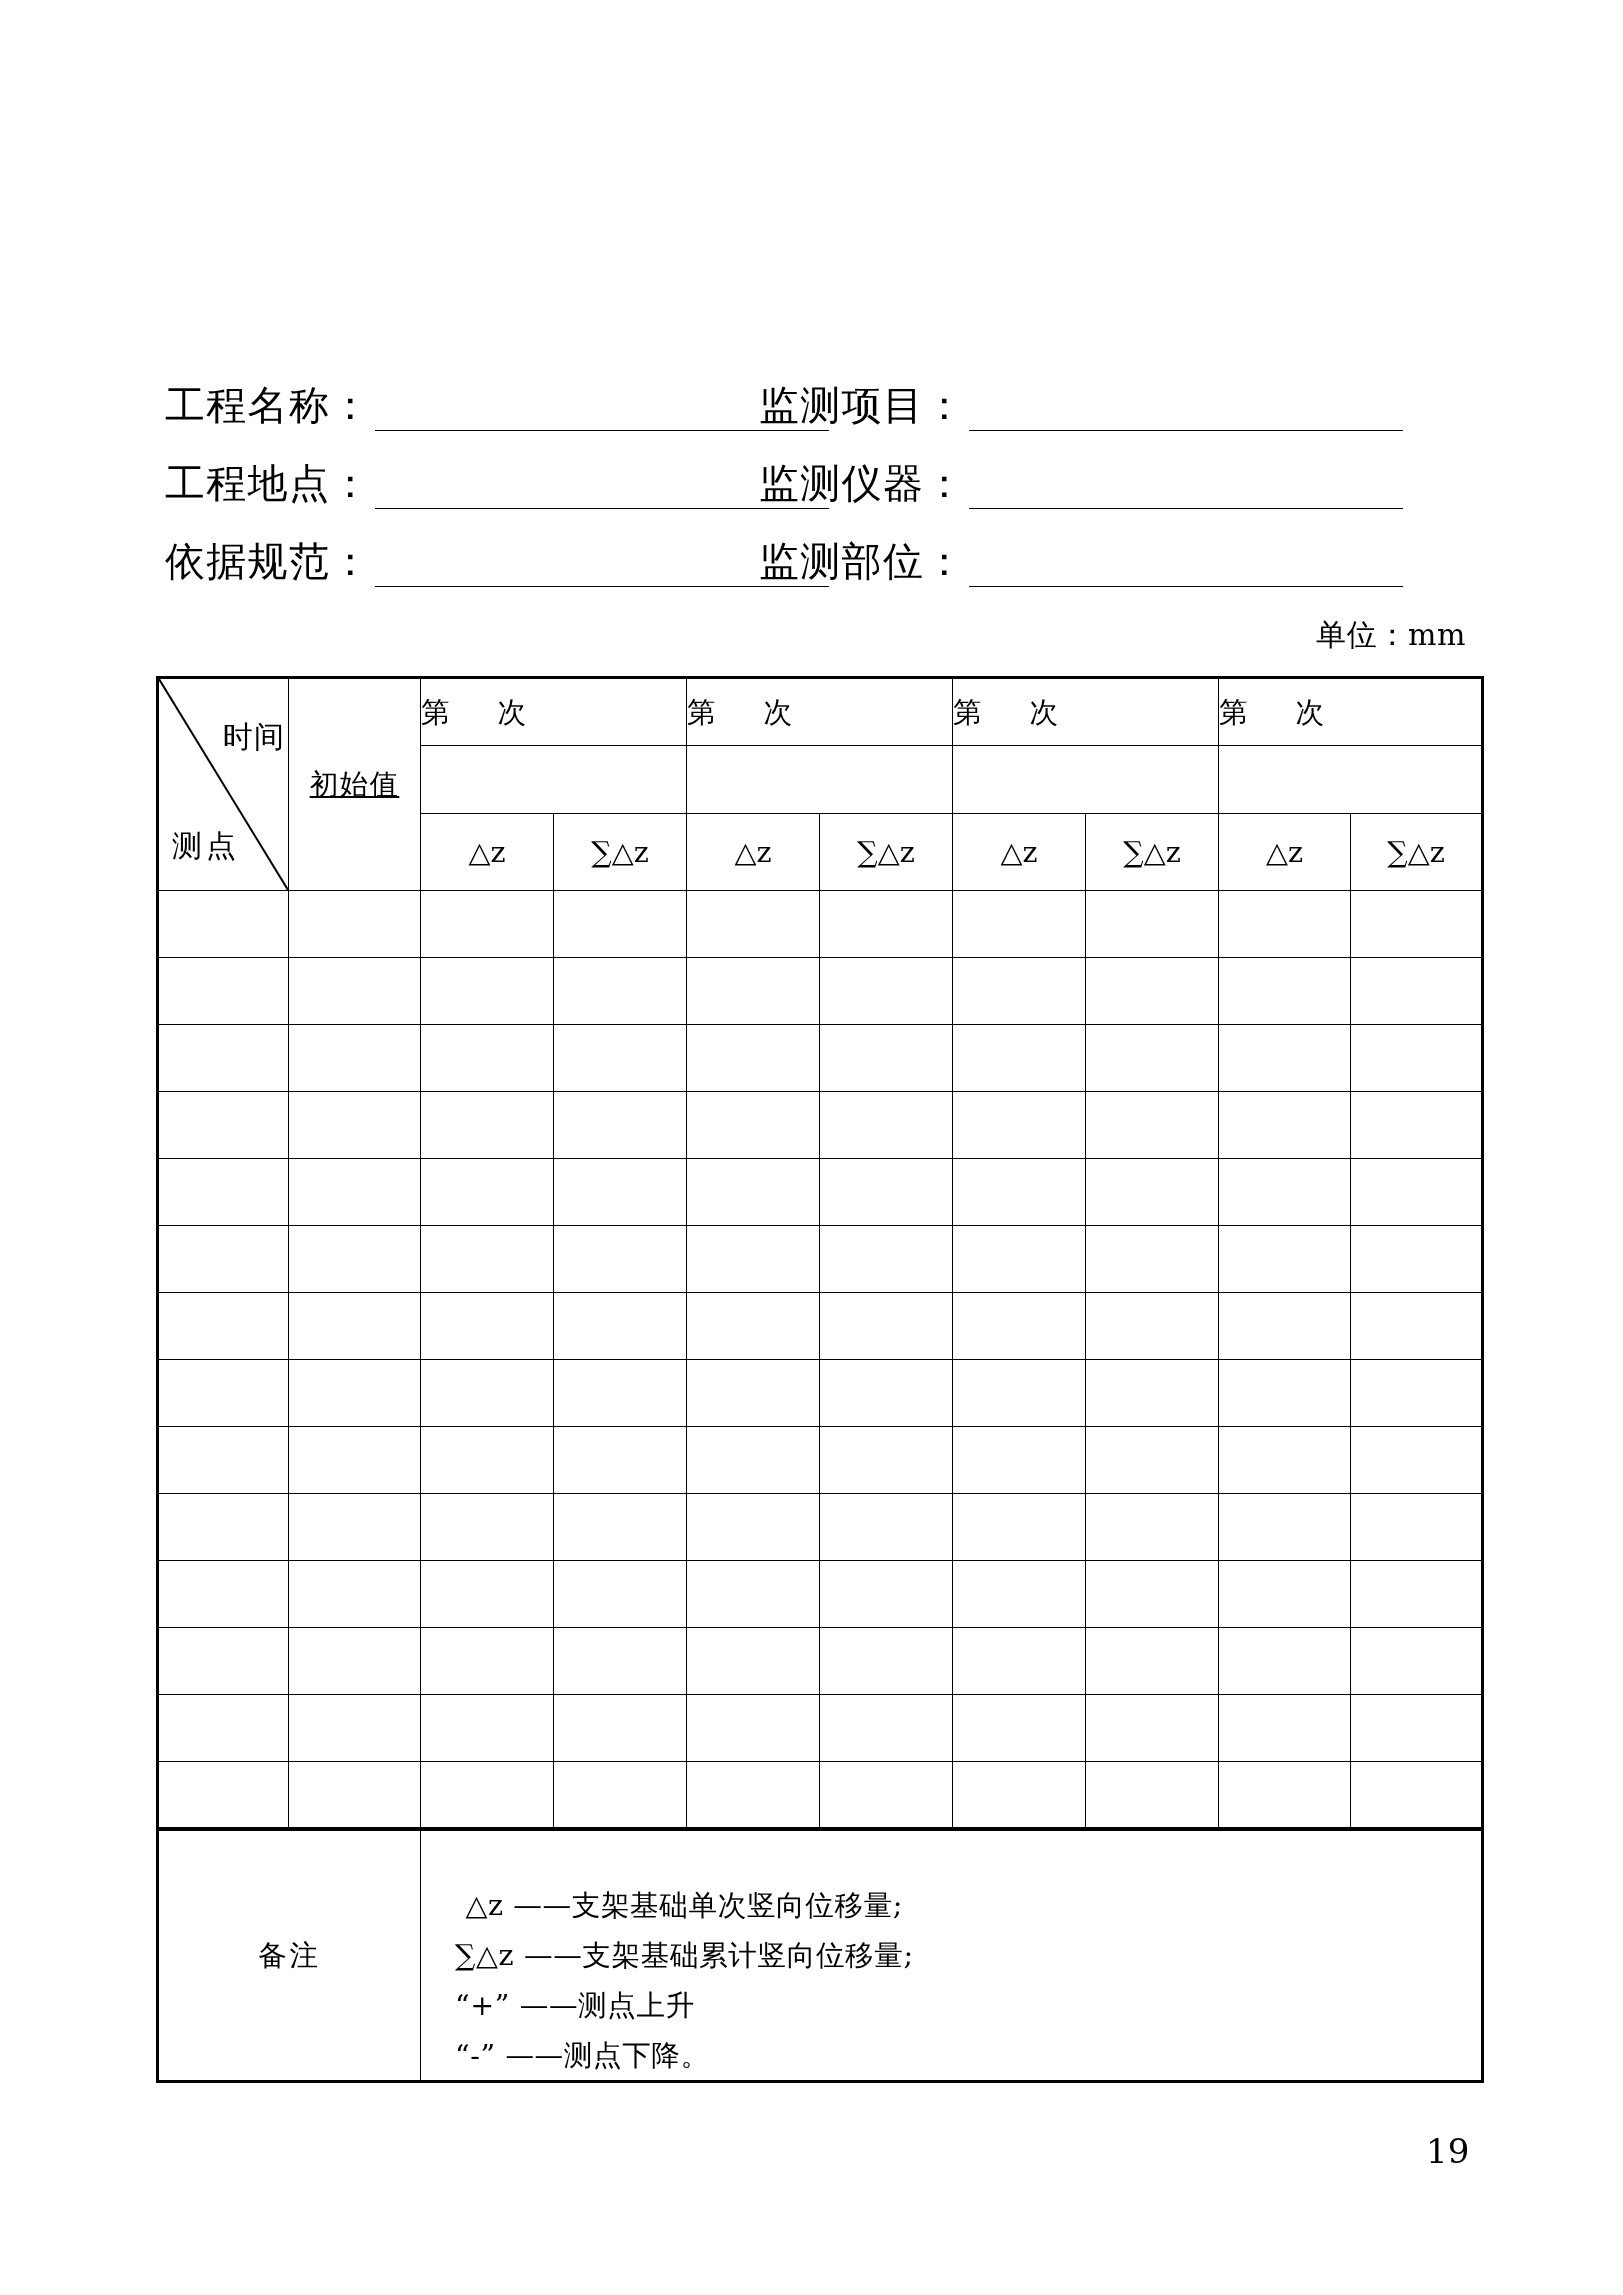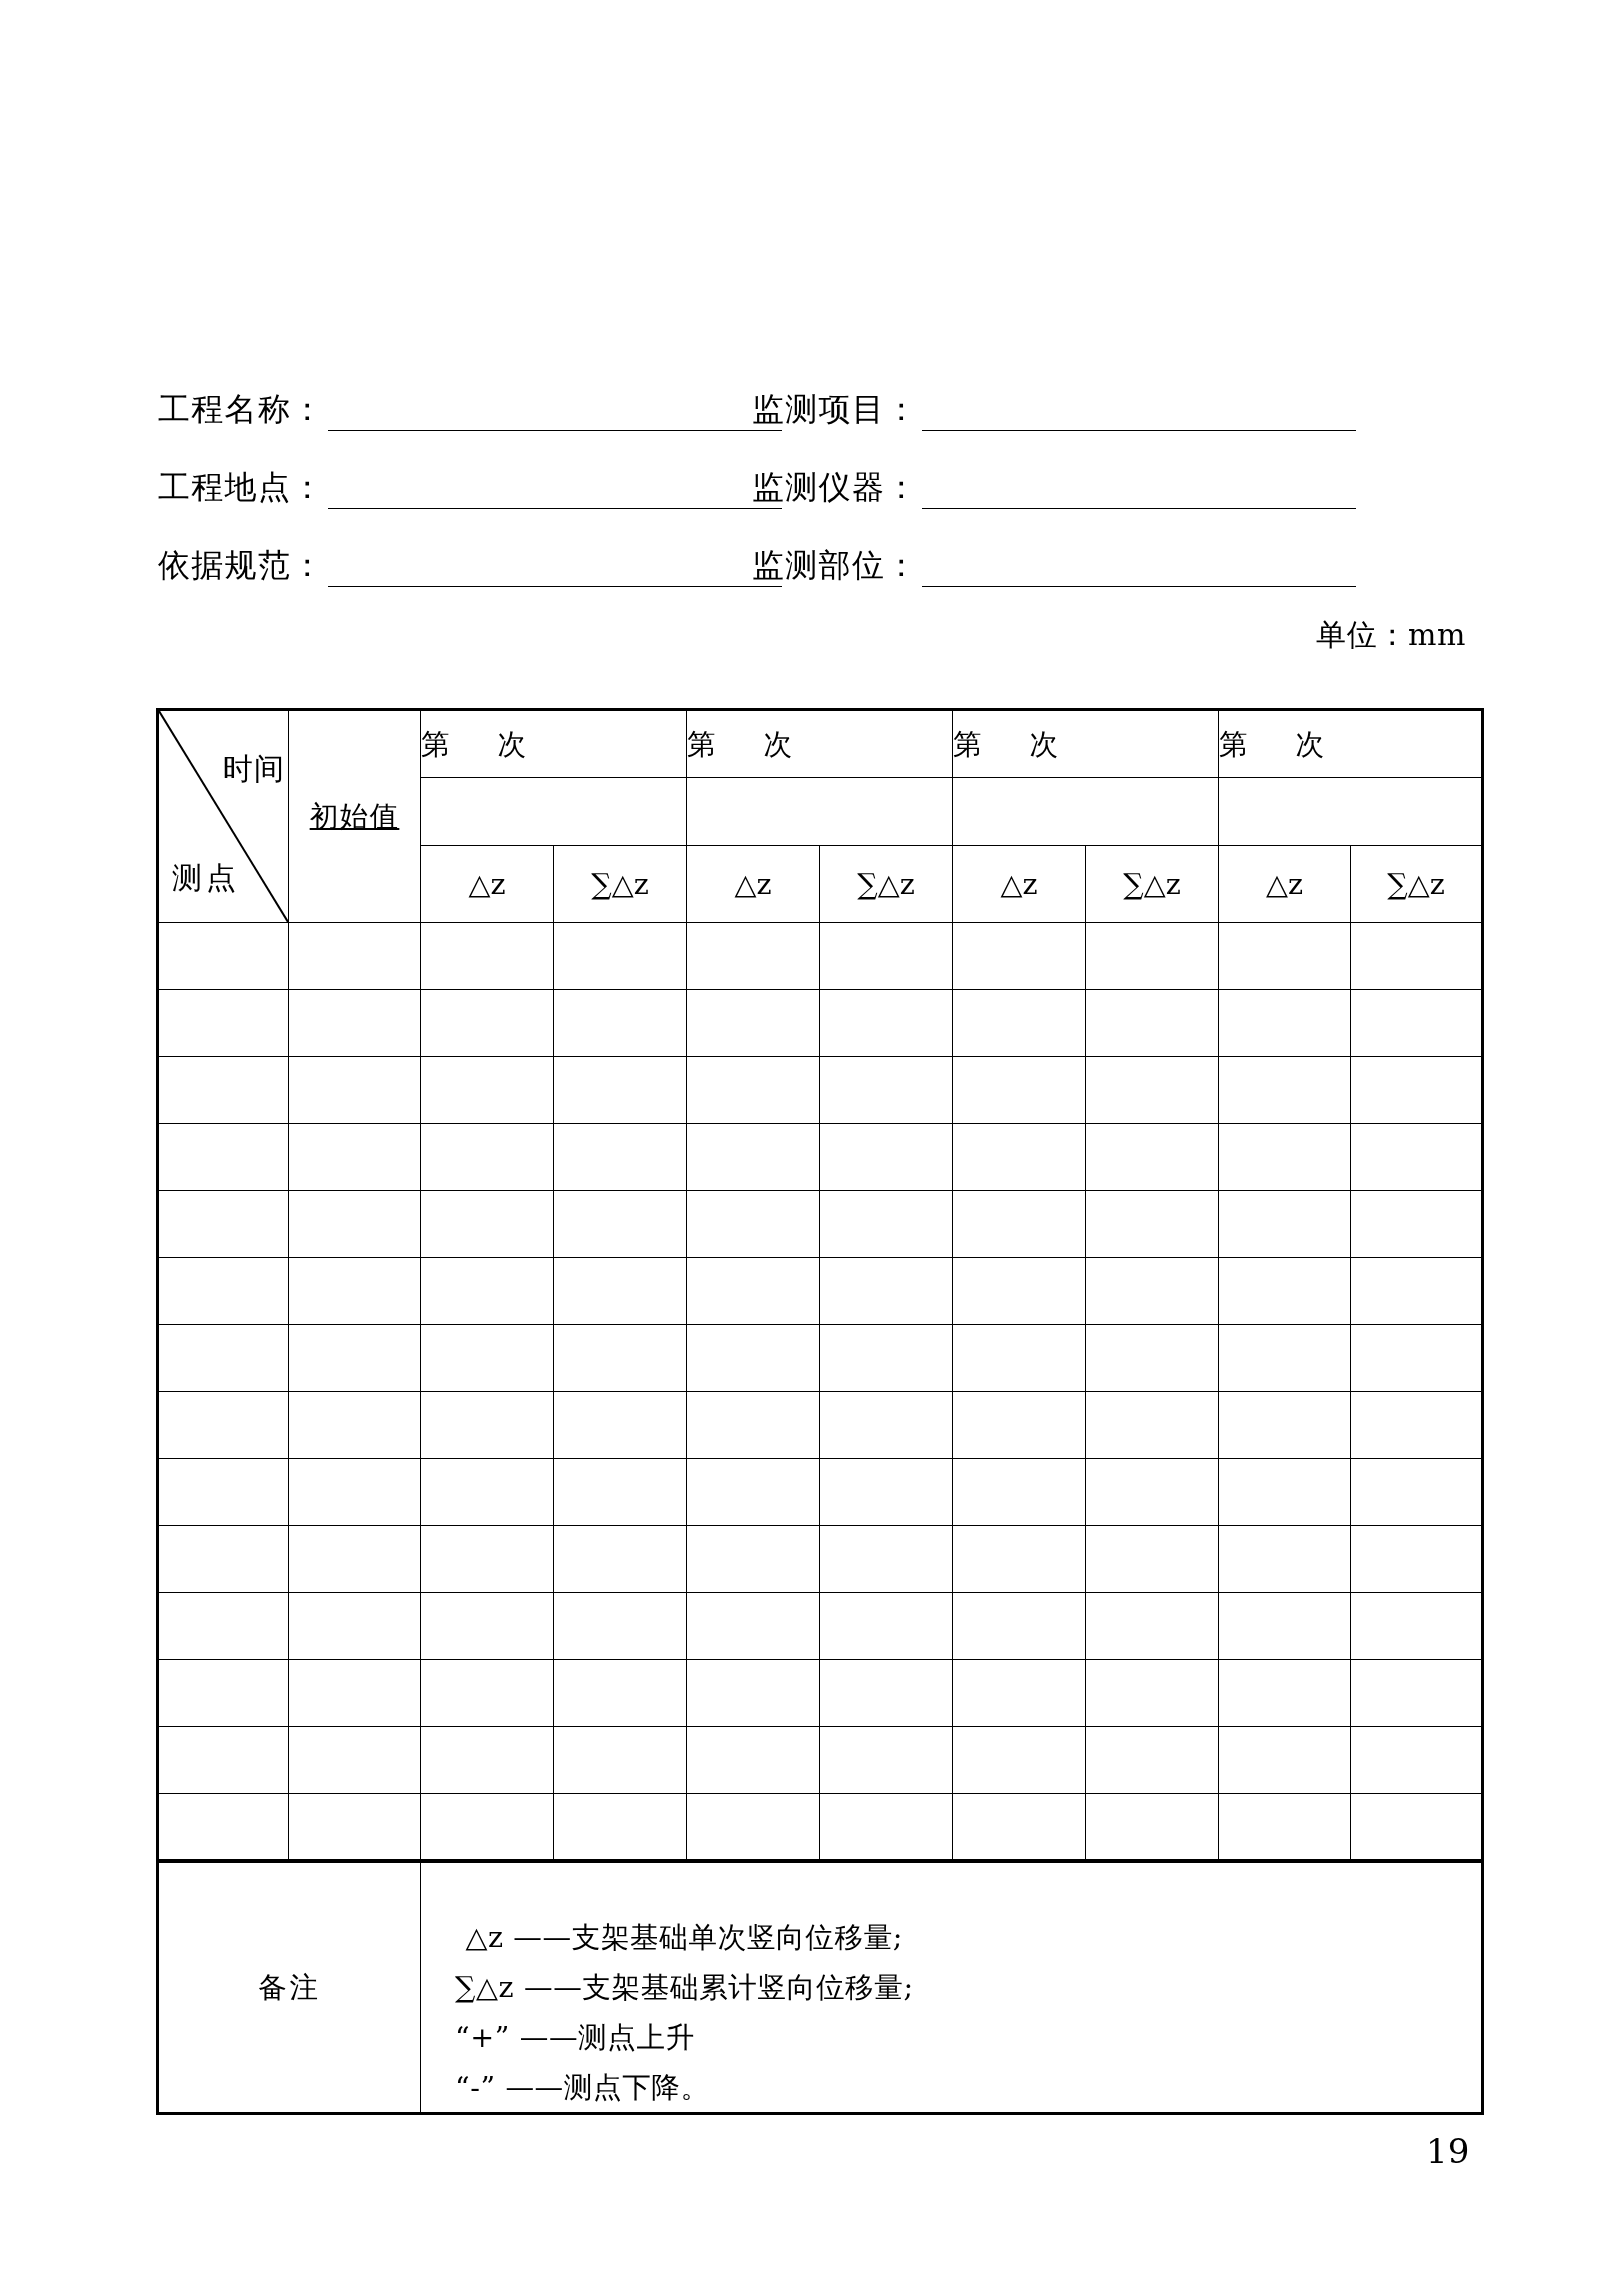--- a/index.html
+++ b/index.html
@@ -18,32 +18,32 @@
     text-align: center; font-size: 38px; font-weight: 700;
     letter-spacing: 1.9px; white-space: nowrap;
   }
   .doc-title .t-num { margin-right: 34px; letter-spacing: 0; }
 
   
   .fpair {
     position: absolute; height: 57px;
     display: flex; align-items: flex-end; white-space: nowrap;
   }
-  .flabel { font-size: 32px; line-height: 1; letter-spacing: 1.3px; margin-bottom: 6.5px; }
+  .flabel { font-size: 40px; line-height: 1; letter-spacing: 1.3px; margin-bottom: 6.5px; margin-left: 7px; }
   .fline  { display: inline-block; height: 100%; border-bottom: 1.9px solid #000; margin-left: 3.9px; }
 
   
   .unit-note {
     position: absolute; top: 615px; right: 158px;
     font-size: 30px; letter-spacing: 0.6px;
   }
 
   
   table.monitor {
-    position: absolute; left: 156px; top: 708px;
+    position: absolute; left: 156px; top: 676px;
     width: 1327px; table-layout: fixed;
     border-collapse: collapse;
     border: 3.9px solid #000;
     padding-left: 16px;
   }
   table.monitor td { border: 1.9px solid #000; font-size: 28.6px; }
 
   tr.h1 { height: 68px; }
   tr.h2 { height: 68px; }
   tr.h3 { height: 77px; }

